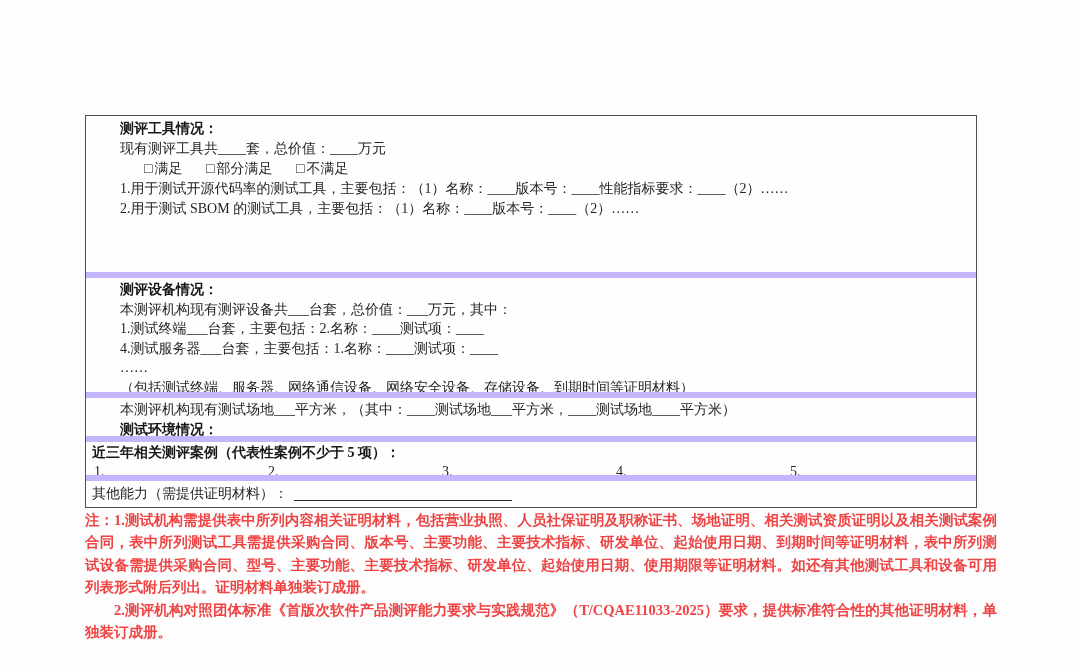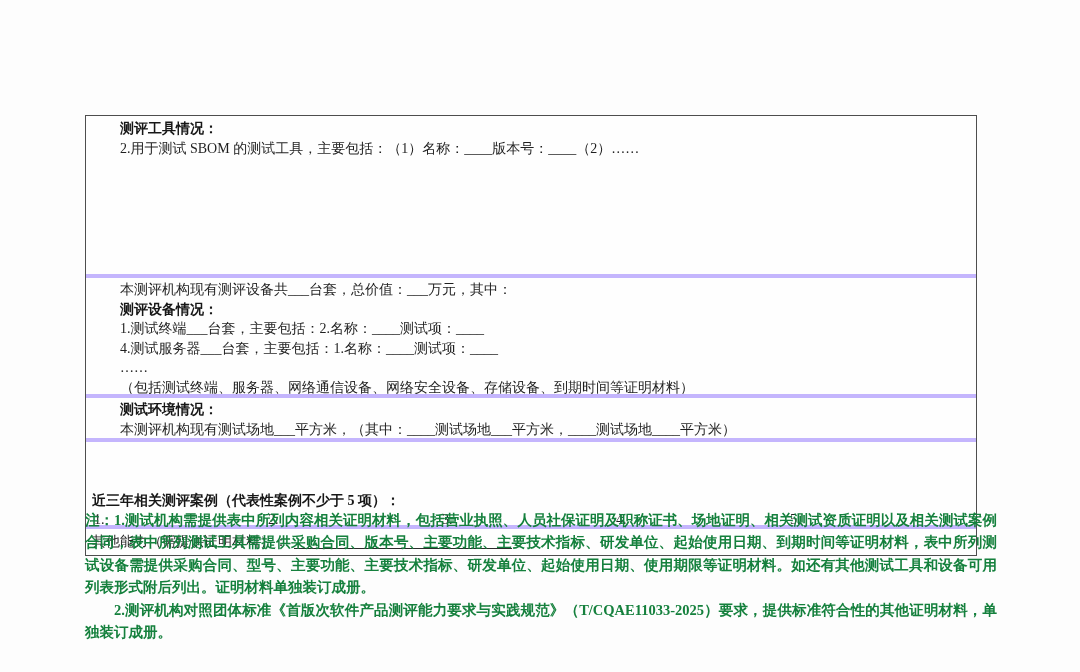--- a/index.html
+++ b/index.html
@@ -11,75 +11,88 @@
     color:#1f1f1f;
     overflow:hidden;
   }
   .form-table{
     position:absolute;left:85px;top:115px;width:890px;
     border:1px solid #4e4e4e;
     background:#fefefe;
   }
   .row{
     box-sizing:border-box;
-    border-bottom:4px solid #c4b5fd;
+    border-bottom:6px solid #c4b5fd;
     overflow:hidden;
     font-size:14px;
   }
   .row:last-child{border-bottom:none;}
   .row-tools{height:162px;padding:3px 8px 0 34px;line-height:19.9px;}
   .row-equipment{height:120px;padding:2px 8px 0 34px;line-height:19.6px;}
   .row-environment{height:44px;padding:2px 8px 0 34px;line-height:20.4px;}
-  .row-cases{height:39px;padding:1px 8px 0 6px;line-height:19px;margin-top:48px;}
+  .row-cases{height:39px;padding:1px 8px 0 6px;line-height:19px;}
   .row-other{height:26px;padding:3px 8px 0 6px;line-height:19px;}
   .sec-title{font-weight:bold;color:#171717;}
   .line{white-space:nowrap;}
   .checkbox-line{padding-left:24px;}
   .cb-option{display:inline-block;margin-right:20px;cursor:default;}
   .cb-glyph{display:inline-block;margin-right:2px;font-size:14px;}
   .cases-items{display:flex;align-items:flex-end;padding:0 4px 3px 2px;}
   .case-item{display:flex;flex:1;align-items:flex-end;}
   .case-item .case-num{flex:none;}
   .case-blank{flex:1;border-bottom:1px solid #2a2a2a;height:13px;margin:0 16px 2px 2px;}
   .case-item:last-child .case-blank{margin-right:2px;}
   .other-line{display:flex;align-items:flex-end;}
   .other-blank{display:inline-block;width:218px;border-bottom:1px solid #2a2a2a;height:13px;margin:0 0 2px 6px;}
   .notes{
     position:absolute;left:85px;top:509px;width:912px;
     font-size:14.5px;line-height:22.4px;
-    font-weight:600;color:#15803d;
+    font-weight:600;color:#ef4444;
     text-align:justify;
   }
   .notes p{margin:0;}
   .notes .indent{text-indent:2em;}
 </style>
 </head>
 <body>
 
 <div class="page">
 
   <div class="form-table">
 
     <div class="row row-tools">
       <div class="line sec-title">测评工具情况：</div>
+      <div class="line">现有测评工具共____套，总价值：____万元</div>
+      <div class="line checkbox-line">
+        <span class="cb-option">
+          <span class="cb-glyph">□</span><span>满足</span>
+        </span>
+        <span class="cb-option">
+          <span class="cb-glyph">□</span><span>部分满足</span>
+        </span>
+        <span class="cb-option">
+          <span class="cb-glyph">□</span><span>不满足</span>
+        </span>
+      </div>
+      <div class="line">1.用于测试开源代码率的测试工具，主要包括：（1）名称：____版本号：____性能指标要求：____（2）……</div>
       <div class="line">2.用于测试 SBOM 的测试工具，主要包括：（1）名称：____版本号：____（2）……</div>
     </div>
 
     <div class="row row-equipment">
+      <div class="line sec-title">测评设备情况：</div>
       <div class="line">本测评机构现有测评设备共___台套，总价值：___万元，其中：</div>
-      <div class="line sec-title">测评设备情况：</div>
       <div class="line">1.测试终端___台套，主要包括：2.名称：____测试项：____</div>
       <div class="line">4.测试服务器___台套，主要包括：1.名称：____测试项：____</div>
       <div class="line">……</div>
       <div class="line">（包括测试终端、服务器、网络通信设备、网络安全设备、存储设备、到期时间等证明材料）</div>
     </div>
 
     <div class="row row-environment">
+      <div class="line">本测评机构现有测试场地___平方米，（其中：____测试场地___平方米，____测试场地____平方米）</div>
       <div class="line sec-title">测试环境情况：</div>
-      <div class="line">本测评机构现有测试场地___平方米，（其中：____测试场地___平方米，____测试场地____平方米）</div>
     </div>
 
     <div class="row row-cases">
       <div class="line sec-title">近三年相关测评案例（代表性案例不少于 5 项）：</div>
       <div class="cases-items">
         <span class="case-item">
           <span class="case-num">1.</span>
           <span class="case-blank"></span>
         </span>
         <span class="case-item">

